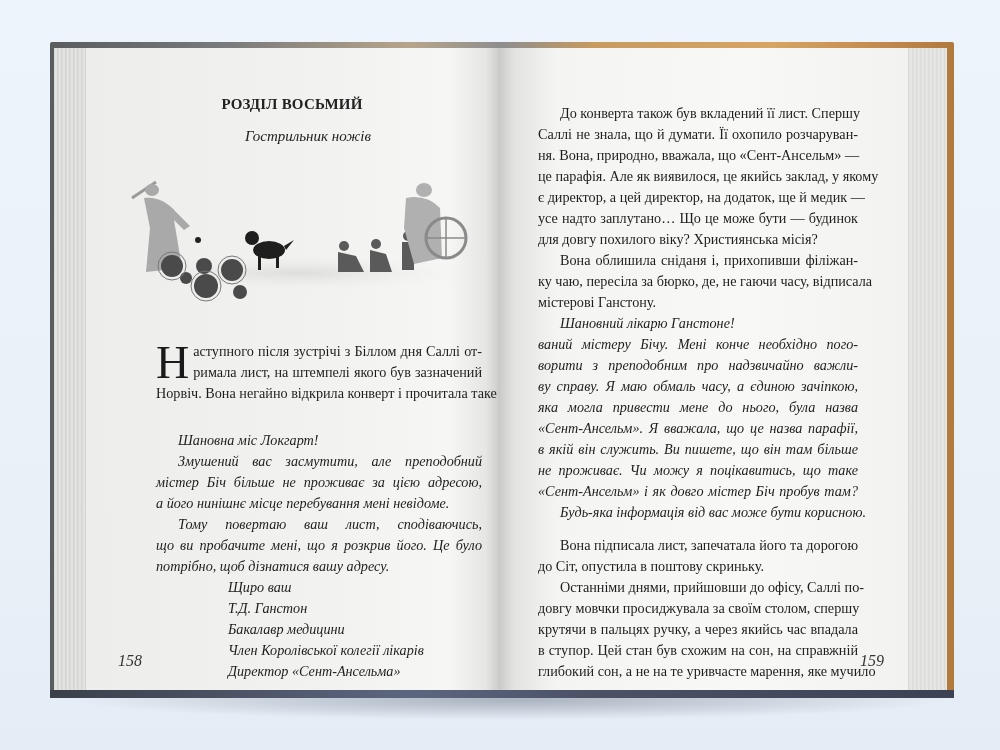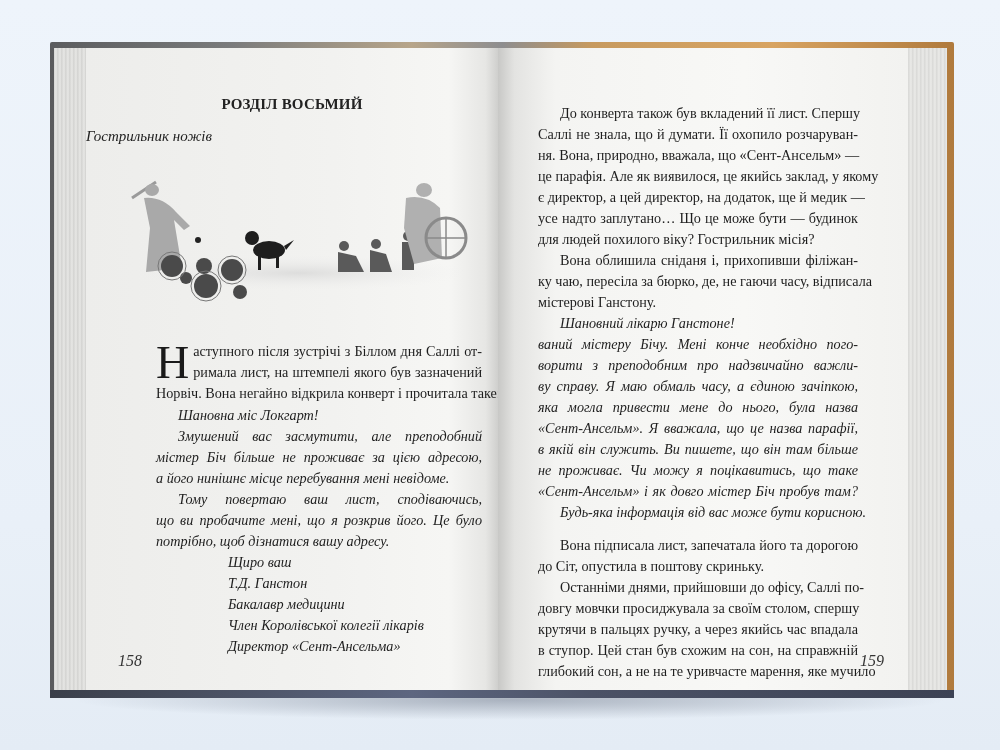--- a/index.html
+++ b/index.html
@@ -38,21 +38,21 @@
   }
   .page-right {
     left:498px; width:410px;
     background: linear-gradient(90deg, #c8c8c6 0%, #e3e3e1 4%, #f4f4f2 14%, #f8f8f6 60%, #f2f2f0 100%);
   }
   .chapter-title {
     position:absolute; left:0; width:412px; top:48px; text-align:center;
     font-size:15px; font-weight:bold; color:#222; letter-spacing:0.2px;
   }
   .chapter-sub {
-    position:absolute; left:0; width:412px; top:80px; text-align:left;
+    position:absolute; left:16px; width:412px; top:80px; text-align:center;
     font-size:15px; font-style:italic; color:#222;
   }
   .illustration {
     position:absolute; left:38px; top:120px; width:350px; height:140px;
   }
   .text-block {
     position:absolute; font-size:14.2px; line-height:21px; color:#1d1d1d;
   }
   .line { display:block; white-space:nowrap; text-align:justify; text-align-last:justify; }
   .line.last { text-align-last:left; }
@@ -135,21 +135,21 @@
   </svg>
 
   <div class="text-block" style="left:70px; top:293px; width:326px;">
     <div>
       <span class="dropcap">Н</span>
       <span class="line" style="padding-left:0">аступного після зустрічі з Біллом дня Саллі от-</span>
       <span class="line">римала лист, на штемпелі якого був зазначений</span>
       <span class="line last" style="clear:both">Норвіч. Вона негайно відкрила конверт і прочитала таке:</span>
     </div>
 
-    <div class="it" style="margin-top:1px;">
+    <div class="it" style="margin-top:26px;">
       <span class="line last" style="padding-left:22px">Шановна міс Локгарт!</span>
       <span class="line" style="padding-left:22px">Змушений вас засмутити, але преподобний</span>
       <span class="line">містер Біч більше не проживає за цією адресою,</span>
       <span class="line last">а його нинішнє місце перебування мені невідоме.</span>
       <span class="line" style="padding-left:22px">Тому повертаю ваш лист, сподіваючись,</span>
       <span class="line">що ви пробачите мені, що я розкрив його. Це було</span>
       <span class="line last">потрібно, щоб дізнатися вашу адресу.</span>
       <div class="sig">
         <div>Щиро ваш</div>
         <div>Т.Д. Ганстон</div>
@@ -165,21 +165,21 @@
 
 <div class="page page-right">
   <div class="text-block" style="left:40px; top:55px; width:320px;">
     <div>
       <span class="line" style="padding-left:22px">До конверта також був вкладений її лист. Спершу</span>
       <span class="line">Саллі не знала, що й думати. Її охопило розчаруван-</span>
       <span class="line">ня. Вона, природно, вважала, що «Сент-Ансельм» —</span>
       <span class="line">це парафія. Але як виявилося, це якийсь заклад, у якому</span>
       <span class="line">є директор, а цей директор, на додаток, ще й медик —</span>
       <span class="line">усе надто заплутано… Що це може бути — будинок</span>
-      <span class="line last">для людей похилого віку? Гострильник місія?</span>
+      <span class="line last">для довгу похилого віку? Християнська місія?</span>
     </div>
     <div>
       <span class="line" style="padding-left:22px">Вона облишила сніданя і, прихопивши філіжан-</span>
       <span class="line">ку чаю, пересіла за бюрко, де, не гаючи часу, відписала</span>
       <span class="line last">містерові Ганстону.</span>
     </div>
 
     <div class="it" style="">
       <span class="line last" style="padding-left:22px">Шановний лікарю Ганстоне!</span>
       <span class="line">ваний містеру Бічу. Мені конче необхідно пого-</span>

